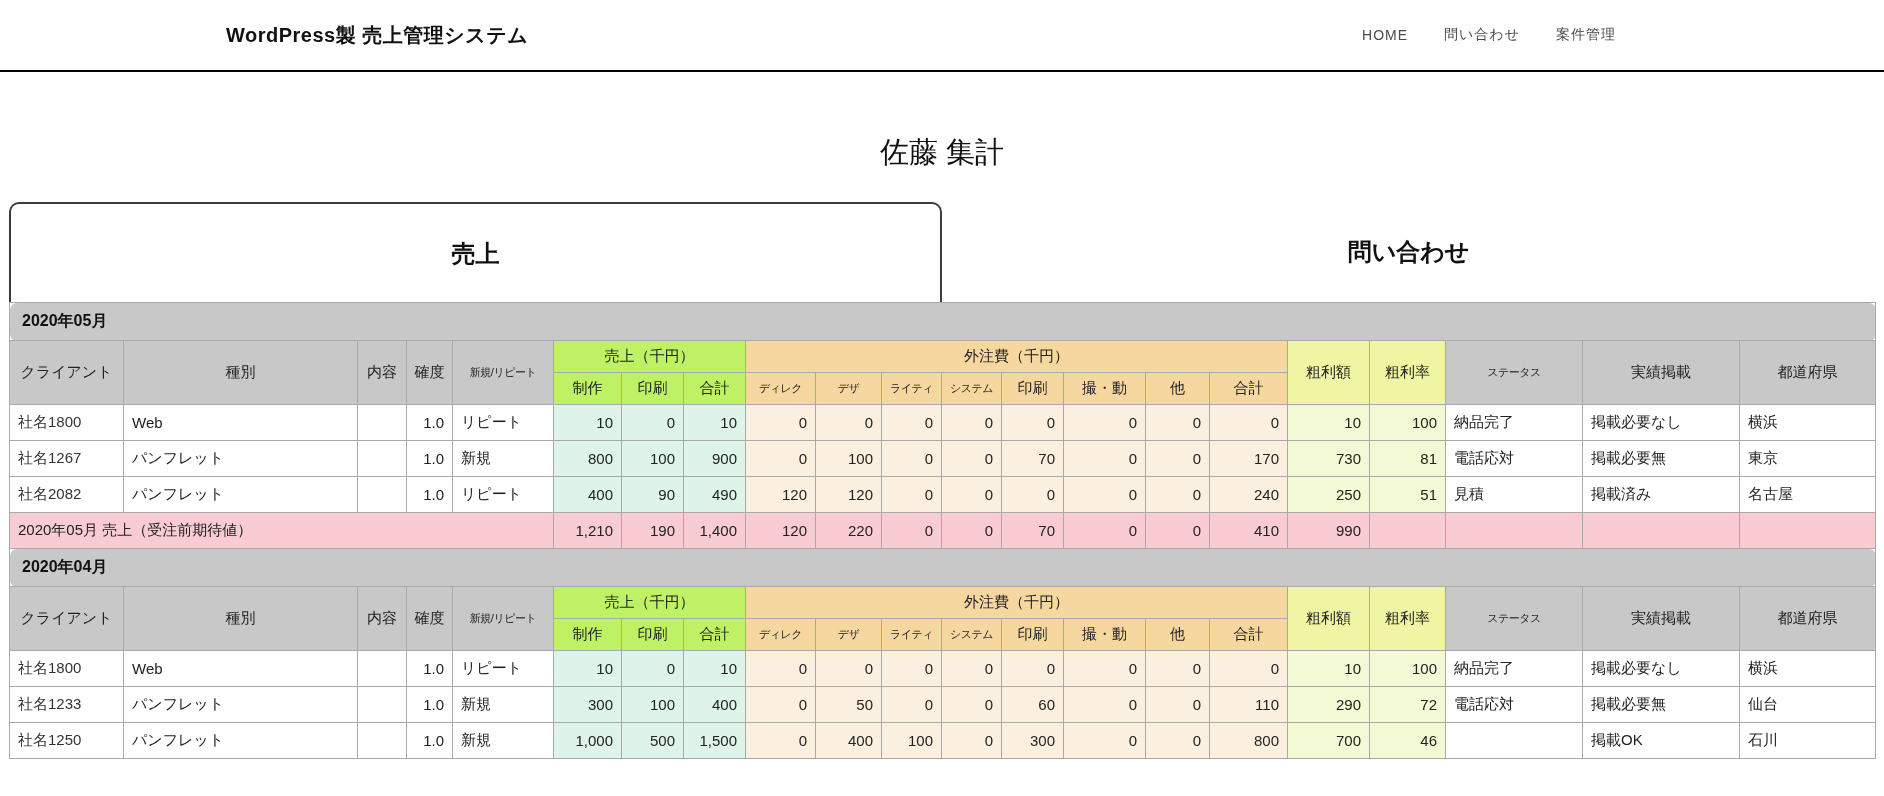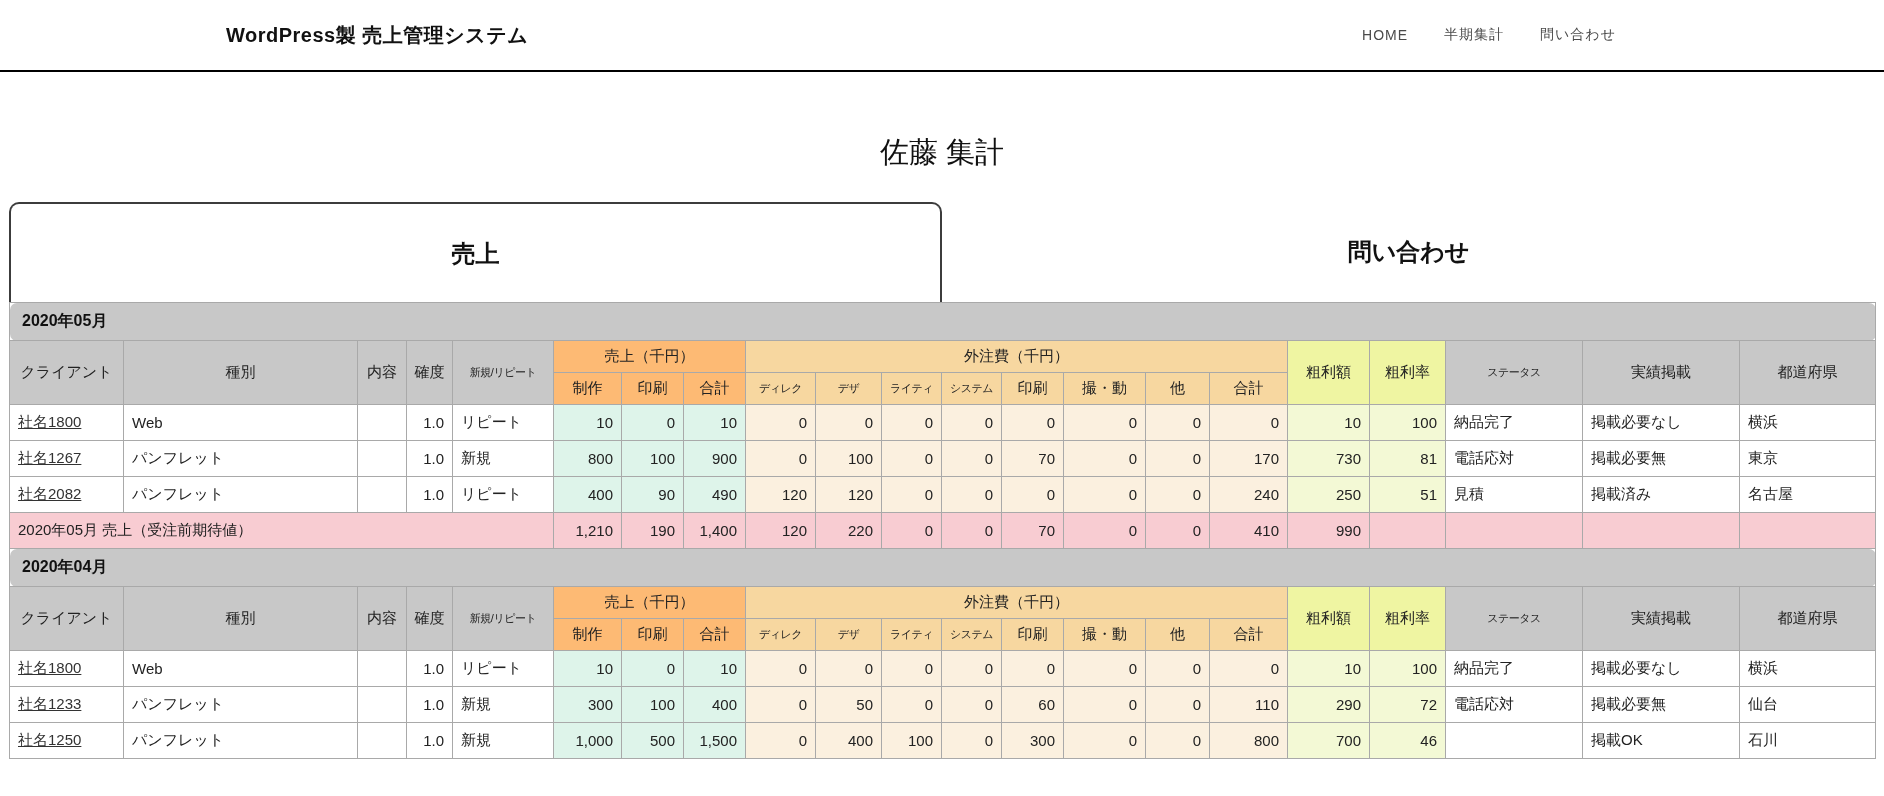--- a/index.html
+++ b/index.html
@@ -40,46 +40,46 @@
   }
   .tab.active {
     border:2px solid #3c3c3c; border-bottom:none;
     border-radius:10px 10px 0 0; background:#fff;
   }
   
   .table-wrap { margin:0 9px; }
   table { border-collapse:collapse; table-layout:fixed; width:100%; font-size:15px; }
   td, th { border:1px solid #a9a9a9; overflow:hidden; white-space:nowrap; }
   th { background:#c8c8c8; font-weight:normal; text-align:center; padding:6px 4px; color:#222; }
-  th.cyan   { background:#fdba74; }
+  th.cyan   { background:#bef264; }
   th.orange { background:#f7d7a0; }
   th.yellow { background:#eff5a2; }
   th.kat    { font-size:11px; letter-spacing:-0.5px; }
   tr.band td {
     background:#c8c8c8; font-weight:bold; font-size:16px;
     padding:8px 12px; text-align:left; color:#111;border-radius:7px;
   }
   td { background:#fff; padding:8px 8px; }
   td.num   { text-align:right; }
   td.mint  { background:#def4ea; }
   td.peach { background:#fbf0df; }
   td.lime  { background:#f3f9d5; }
   tr.sum td { background:#f8ccd2; }
   tr.sum td.label { text-align:left; }
-  a.client-link { color:#333; text-decoration:underline; cursor:pointer; }
+  a.client-link { color:#333; cursor:pointer; }
 </style>
 </head>
 <body>
 
 <div class="appbar">
   <div class="site-title">WordPress製 売上管理システム</div>
   <div class="nav">
     <div class="nav-item">HOME</div>
-    <div class="nav-item">半期集計</div>
     <div class="nav-item">問い合わせ</div>
+    <div class="nav-item">案件管理</div>
   </div>
 </div>
 
 <div class="page-title">佐藤 集計</div>
 
 <div class="tabs">
   <div class="tab active">売上</div>
   <div class="tab">問い合わせ</div>
 </div>
 

